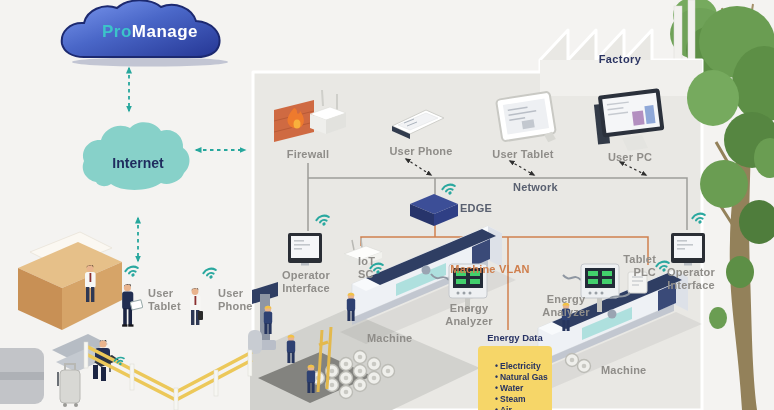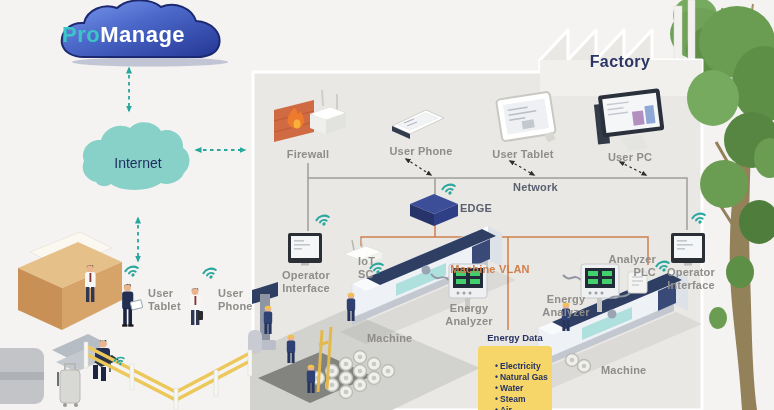--- a/index.html
+++ b/index.html
@@ -4,28 +4,28 @@
 <style>
   html,body{margin:0;padding:0;}
   body{font-family:"Liberation Sans",sans-serif;}
   .stage{position:relative;width:774px;height:410px;overflow:hidden;background:#f4f3f1;}
   .stage svg.scene{position:absolute;left:0;top:0;}
   .lbl{position:absolute;font-size:11px;line-height:1.18;color:#8f8d89;letter-spacing:.2px;font-weight:bold;}
   .lbl.center{text-align:center;}
   .lbl.right{text-align:right;}
   .lbl.slate{color:#596070;}
   .lbl.orange{color:#cf7f4d;}
-  .logo-text{position:absolute;left:62px;top:22px;width:176px;text-align:left;
-             font-size:22px;font-weight:700;letter-spacing:.5px;}
+  .logo-text{position:absolute;left:62px;top:22px;width:176px;text-align:center;
+             font-size:17px;font-weight:700;letter-spacing:.5px;}
   .logo-text .pro{color:#3cc4c9;}
   .logo-text .manage{color:#ffffff;}
   .internet-text{position:absolute;left:93px;top:155px;width:90px;text-align:center;
-             font-size:14px;font-weight:400;color:#1f2c5e;}
+             font-size:14px;font-weight:700;color:#1f2c5e;}
   .factory-text{position:absolute;left:576px;top:53px;width:88px;text-align:center;
-             font-size:16px;font-weight:700;color:#2c3563;letter-spacing:.4px;}
+             font-size:11px;font-weight:700;color:#2c3563;letter-spacing:.4px;}
   .energy-box{position:absolute;left:478px;top:346px;width:74px;box-sizing:border-box;
              background:#f6d668;border-radius:4px;padding:3px 4px 4px 5px;}
   .energy-box ul{margin:12px;padding:0;list-style:none;}
   .energy-box li{font-size:8.5px;color:#263261;line-height:1.3;font-weight:600;white-space:nowrap;}
   .energy-box li::before{content:"•";margin-right:2px;}
   .energy-title{position:absolute;left:478px;top:332px;width:74px;text-align:center;
              font-size:9.5px;font-weight:700;color:#273264;}
 </style>
 </head>
 <body>
@@ -358,21 +358,21 @@
 <div class="lbl center" style="left:484px;top:148px;width:78px;">User Tablet</div>
 <div class="lbl center" style="left:596px;top:151px;width:68px;">User PC</div>
 <div class="lbl slate" style="left:513px;top:181px;width:60px;">Network</div>
 <div class="lbl slate" style="left:460px;top:202px;width:42px;">EDGE</div>
 <div class="lbl orange center" style="left:450px;top:223px;width:80px;margin-top:40px;">Machine VLAN</div>
 <div class="lbl center" style="left:276px;top:269px;width:60px;">Operator Interface</div>
 <div class="lbl" style="left:358px;top:255px;width:26px;">IoT SC</div>
 <div class="lbl center" style="left:437px;top:302px;width:64px;">Energy Analyzer</div>
 <div class="lbl" style="left:367px;top:332px;width:56px;">Machine</div>
 <div class="lbl center" style="left:534px;top:293px;width:64px;">Energy Analyzer</div>
-<div class="lbl right" style="left:608px;top:253px;width:48px;">Analyzer PLC</div>
+<div class="lbl right" style="left:608px;top:253px;width:48px;">Tablet PLC</div>
 <div class="lbl center" style="left:660px;top:266px;width:62px;">Operator Interface</div>
 <div class="lbl" style="left:601px;top:364px;width:56px;">Machine</div>
 <div class="lbl" style="left:148px;top:287px;width:46px;">User Tablet</div>
 <div class="lbl" style="left:218px;top:287px;width:46px;">User Phone</div>
 
 <div class="energy-title">Energy Data</div>
 <div class="energy-box">
   <ul>
     <li>Electricity</li>
     <li>Natural Gas</li>

